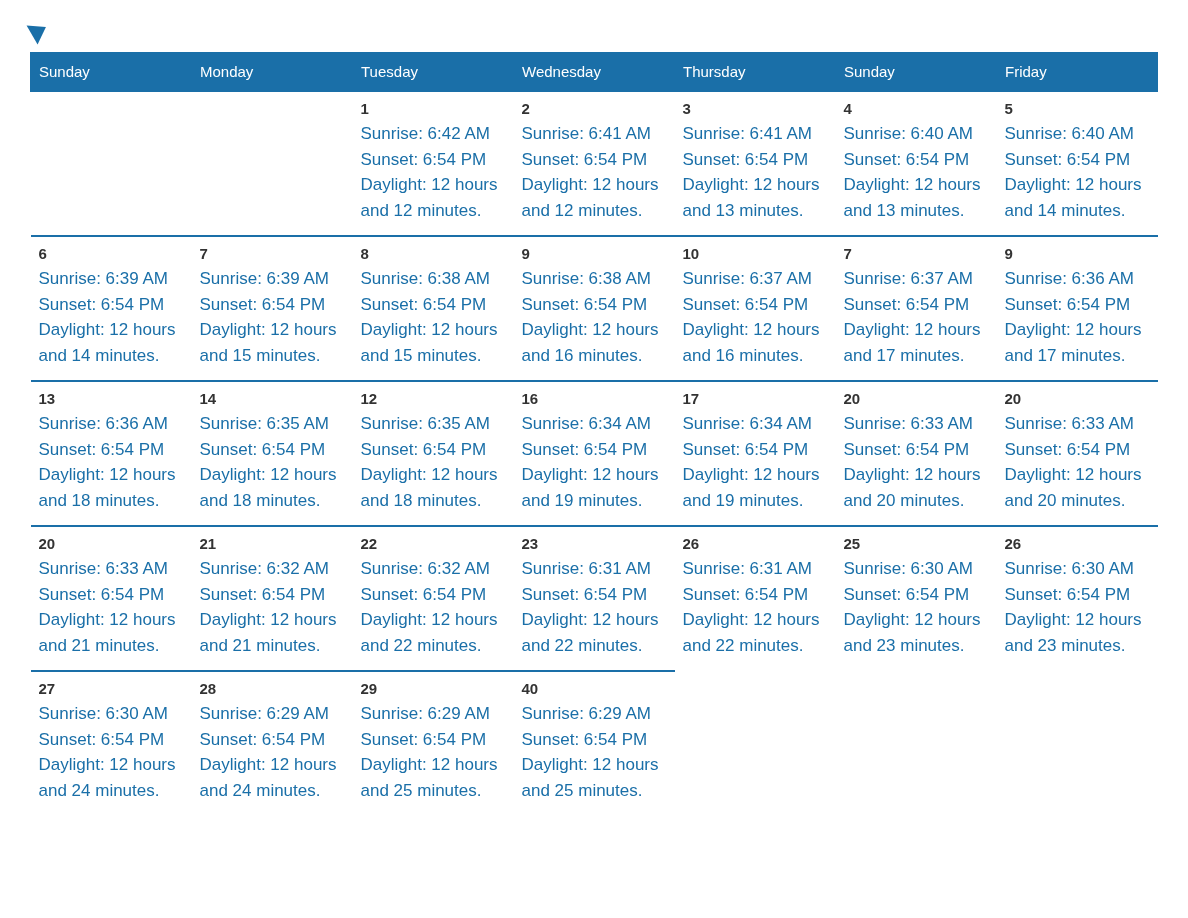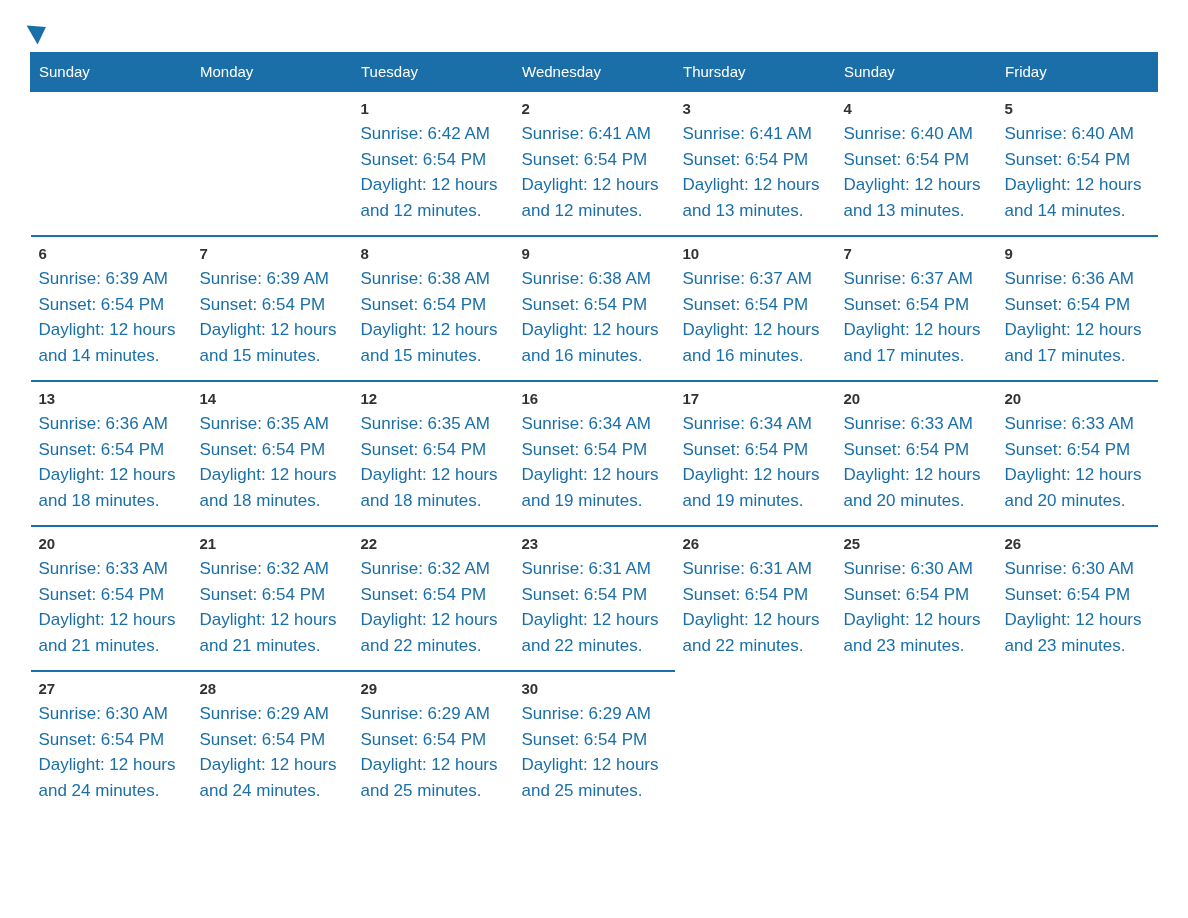--- a/index.html
+++ b/index.html
@@ -345,21 +345,21 @@
 and 24 minutes.</div>
         </td>
         <td>
           <span class="day-number">29</span>
           <div class="day-info" style="white-space: pre-line;">Sunrise: 6:29 AM
 Sunset: 6:54 PM
 Daylight: 12 hours
 and 25 minutes.</div>
         </td>
         <td>
-          <span class="day-number">30</span>
+          <span class="day-number">40</span>
           <div class="day-info" style="white-space: pre-line;">Sunrise: 6:29 AM
 Sunset: 6:54 PM
 Daylight: 12 hours
 and 25 minutes.</div>
         </td>
         <td style="border-top: none; background: rgb(255, 255, 255);"></td>
         <td style="border-top: none; background: rgb(255, 255, 255);"></td>
         <td style="border-top: none; background: rgb(255, 255, 255);"></td>
       </tr>
     </tbody>

